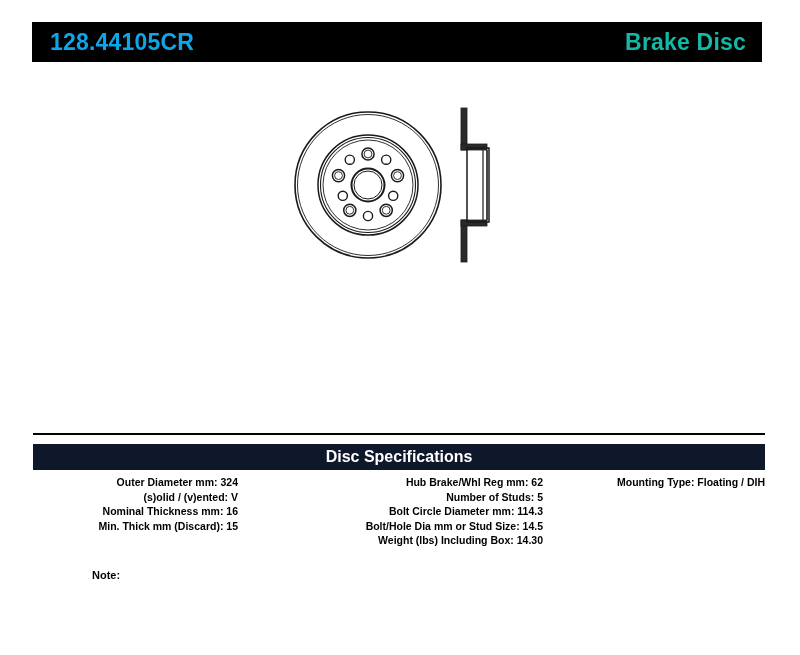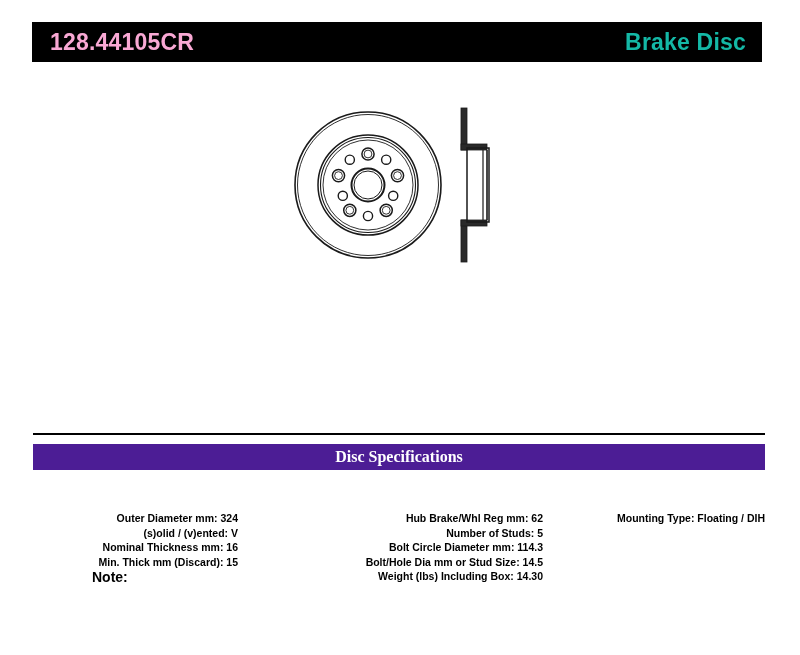--- a/index.html
+++ b/index.html
@@ -24,21 +24,21 @@
     width: 730px;
     height: 40px;
     background: #000000;
     display: flex;
     align-items: center;
     justify-content: space-between;
     box-sizing: border-box;
     padding: 0 16px 0 18px;
   }
   .header-partno {
-    color: #f9a8d4;
+    color: #0ea5e9;
     font-size: 23px;
     font-weight: bold;
     letter-spacing: 0.2px;
     line-height: 1;
   }
   .header-title {
     color: #14b8a6;
     font-size: 23px;
     font-weight: bold;
     letter-spacing: 0.2px;
@@ -69,42 +69,40 @@
     background: #000000;
   }
 
   
   .spec-bar {
     position: absolute;
     left: 33px;
     top: 444px;
     width: 732px;
     height: 26px;
-    background: #4c1d95;
+    background: #0f172a;
     display: flex;
     align-items: center;
     justify-content: center;
-    font-family: Liberation Serif, serif;
   }
   .spec-bar-title {
     color: #ffffff;
     font-size: 16px;
     font-weight: bold;
     line-height: 1;
   }
 
   
   .spec-columns {
     position: absolute;
     left: 33px;
     top: 475px;
     width: 732px;
     display: flex;
     align-items: flex-start;
-    margin-top: 36px;
   }
   .spec-col {
     box-sizing: border-box;
   }
   .spec-col-left {
     width: 205px;
     text-align: right;
   }
   .spec-col-middle {
     width: 305px;
@@ -123,21 +121,21 @@
   }
   .spec-value {
     font-weight: bold;
   }
 
   
   .note-row {
     position: absolute;
     left: 92px;
     top: 570px;
-    font-size: 14px;
+    font-size: 11px;
     font-weight: bold;
     line-height: 1;
   }
   .note-label {
     font-weight: bold;
   }
 </style>
 </head>
 <body>
 

